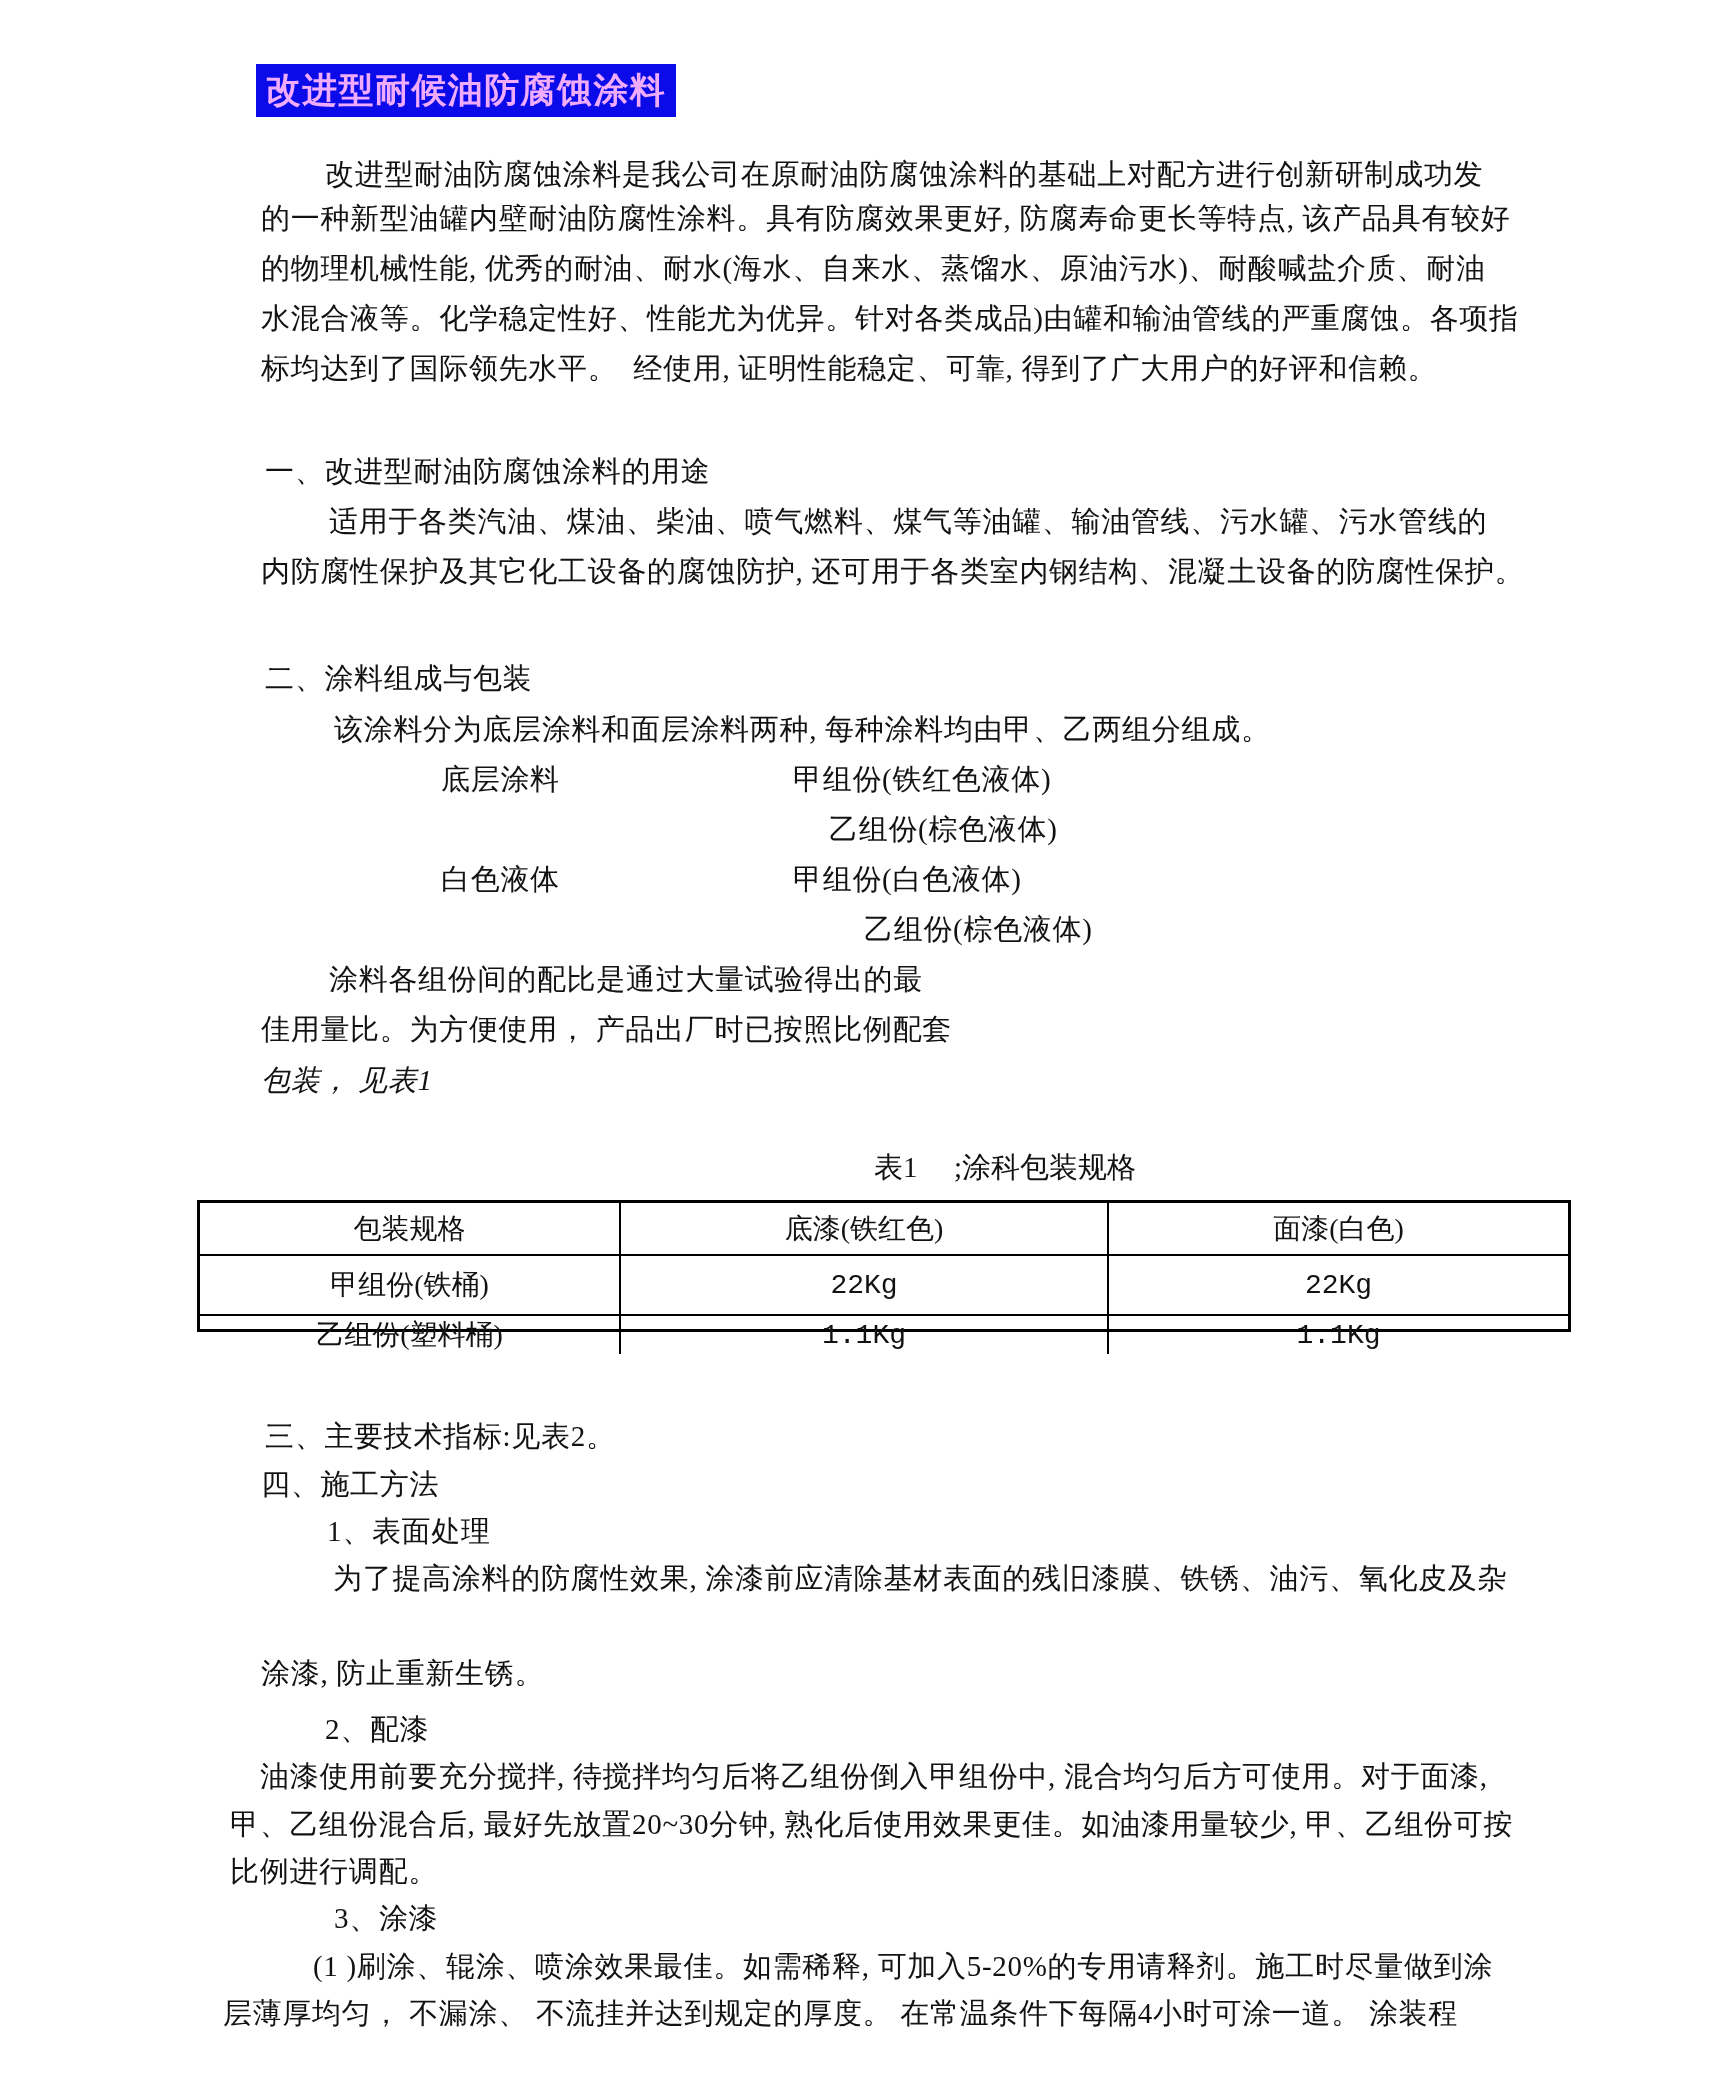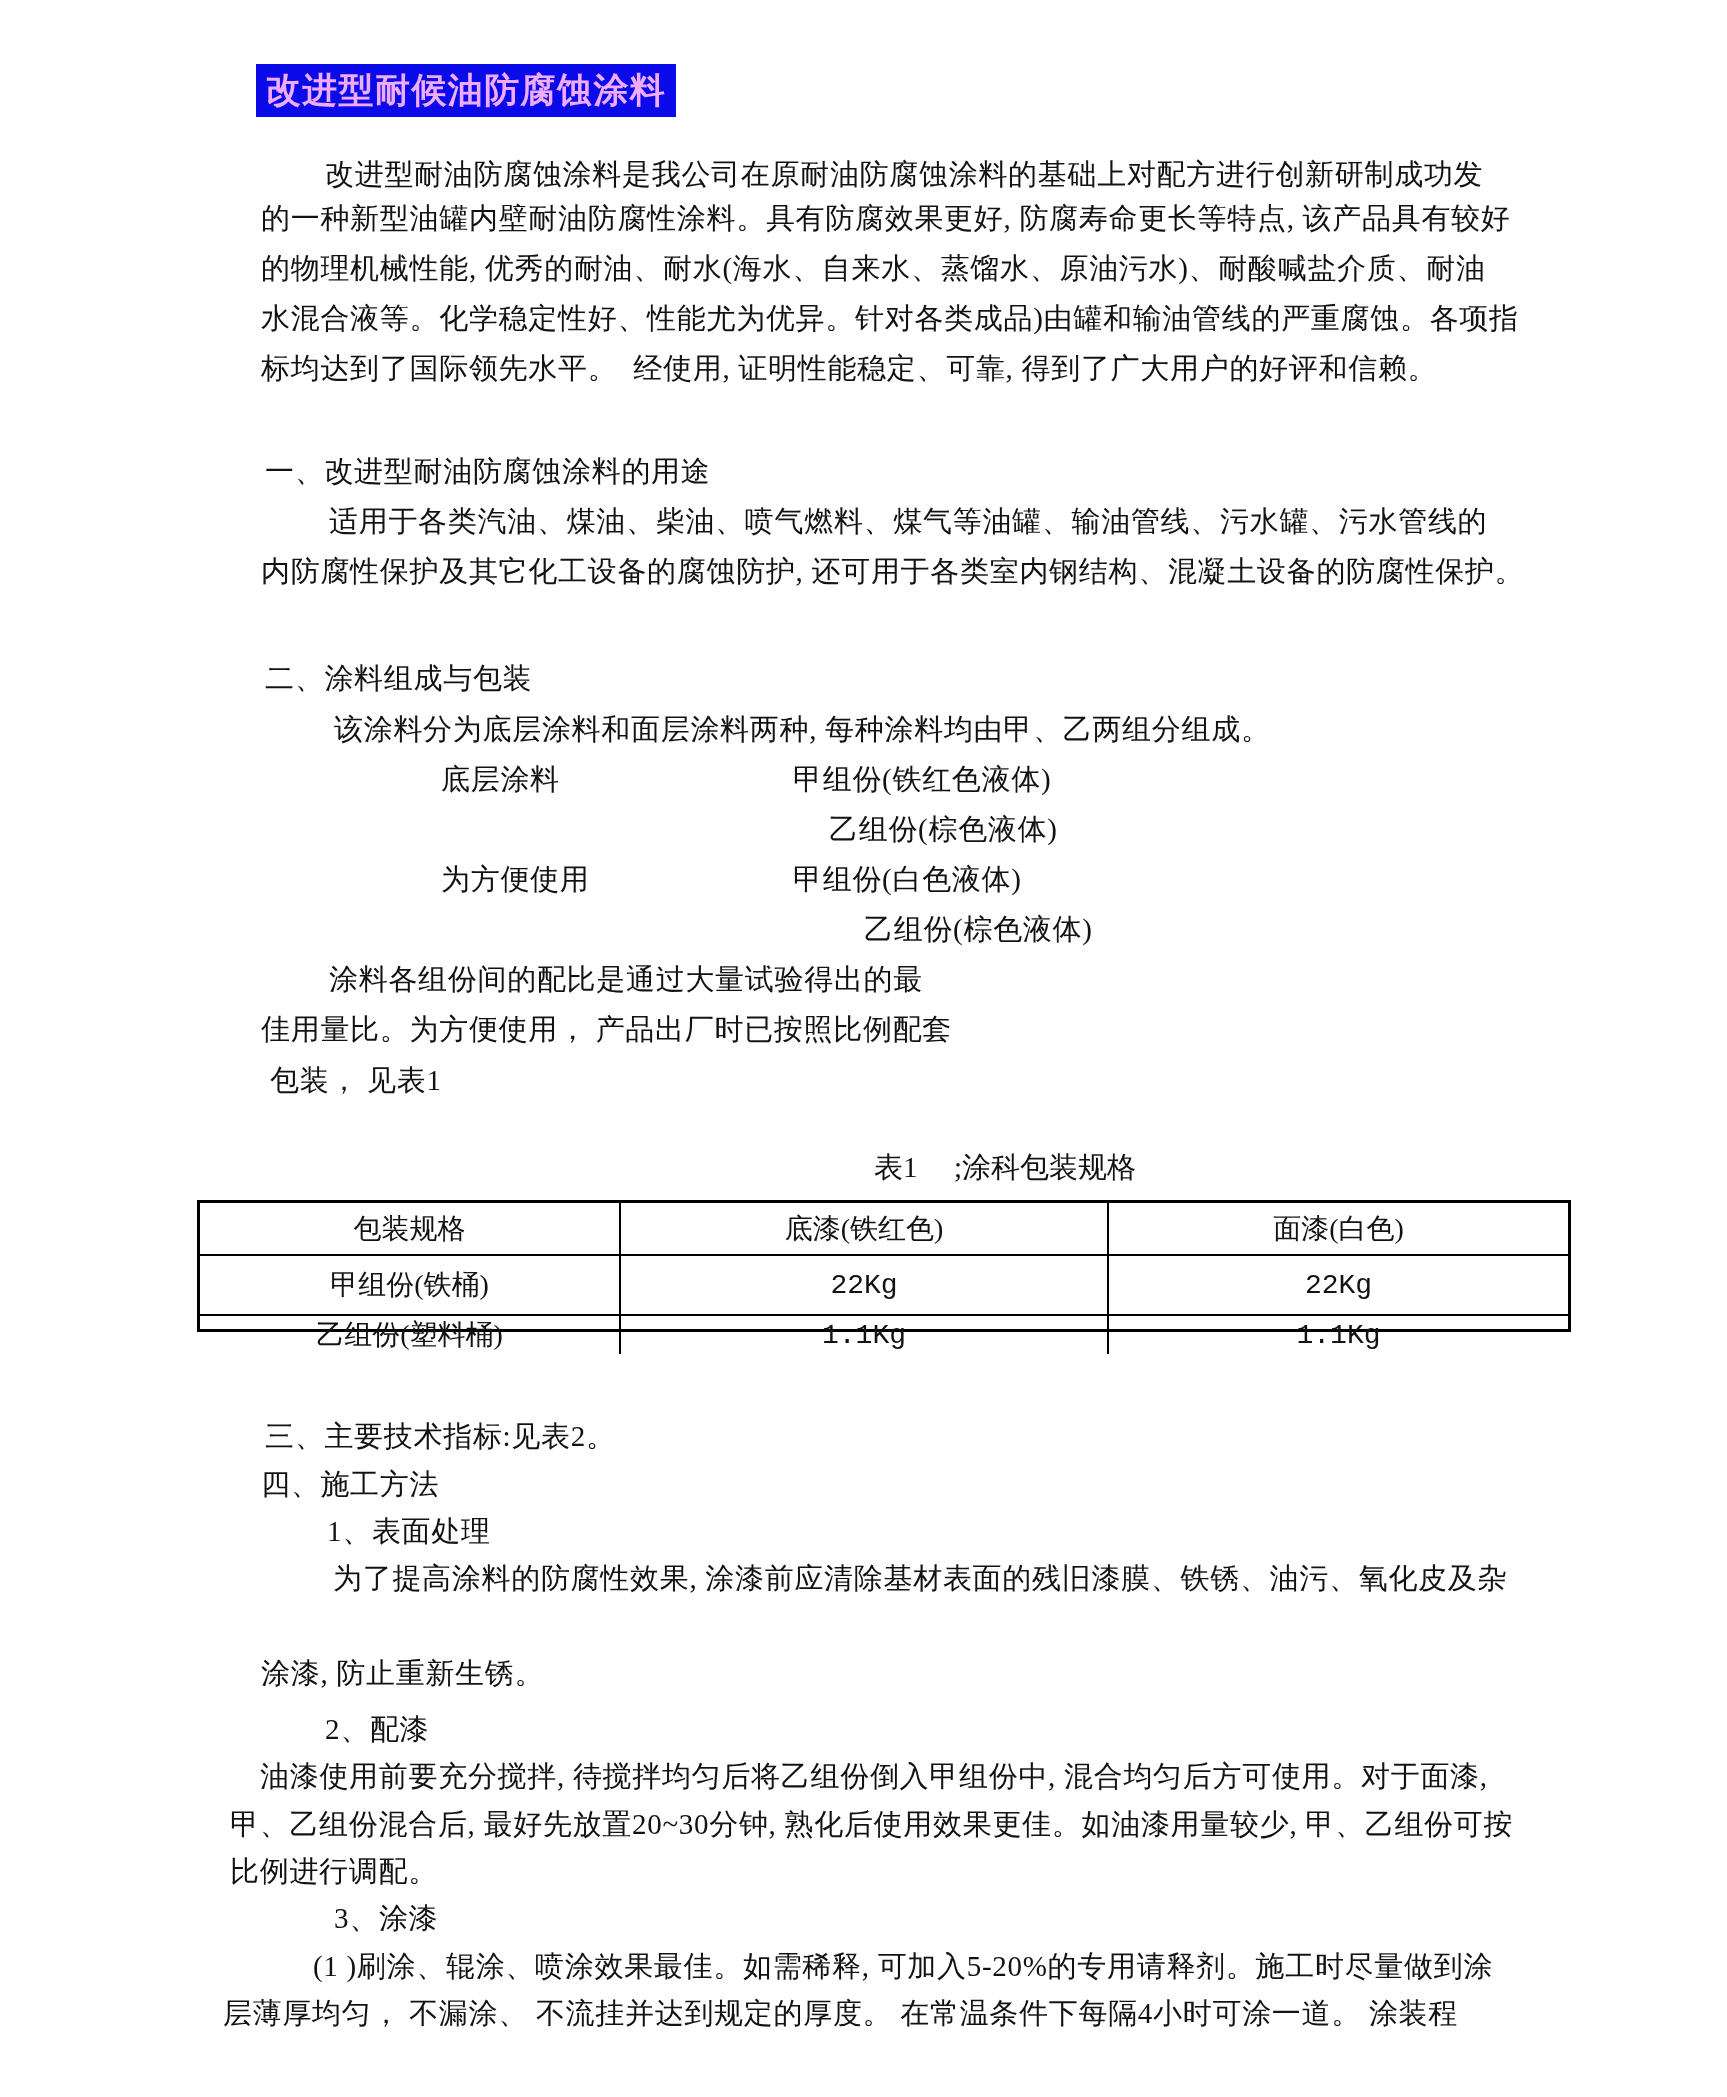--- a/index.html
+++ b/index.html
@@ -76,27 +76,27 @@
   <div class="line" style="left:265px;top:453px;">一、改进型耐油防腐蚀涂料的用途</div>
   <div class="line" style="left:329px;top:503px;">适用于各类汽油、煤油、柴油、喷气燃料、煤气等油罐、输油管线、污水罐、污水管线的</div>
   <div class="line" style="left:261px;top:553px;">内防腐性保护及其它化工设备的腐蚀防护, 还可用于各类室内钢结构、混凝土设备的防腐性保护。</div>
 
   <div class="line" style="left:265px;top:660px;">二、涂料组成与包装</div>
   <div class="line" style="left:334px;top:711px;">该涂料分为底层涂料和面层涂料两种, 每种涂料均由甲、乙两组分组成。</div>
 
   <div class="line" style="left:441px;top:761px;">底层涂料</div>
   <div class="line" style="left:793px;top:761px;">甲组份(铁红色液体)</div>
   <div class="line" style="left:829px;top:811px;">乙组份(棕色液体)</div>
-  <div class="line" style="left:441px;top:861px;">为方便使用</div>
+  <div class="line" style="left:441px;top:861px;">白色液体</div>
   <div class="line" style="left:793px;top:861px;">甲组份(白色液体)</div>
   <div class="line" style="left:864px;top:911px;">乙组份(棕色液体)</div>
 
   <div class="line" style="left:329px;top:961px;">涂料各组份间的配比是通过大量试验得出的最</div>
   <div class="line" style="left:261px;top:1011px;">佳用量比。为方便使用， 产品出厂时已按照比例配套</div>
-  <div class="line" style="left:270px;top:1062px;">包装， 见表1</div>
+  <div class="line" style="left:261px;top:1062px;font-style:italic;">包装， 见表1</div>
 
   <span class="caption-part" style="left:874px;top:1148px;">表1</span>
   <span class="caption-part" style="left:954px;top:1148px;">;涂科包装规格</span>
 
   <div class="tbl">
     <div class="cell">包装规格</div>
     <div class="cell">底漆(铁红色)</div>
     <div class="cell last-col">面漆(白色)</div>
 
     <div class="cell">甲组份(铁桶)</div>

